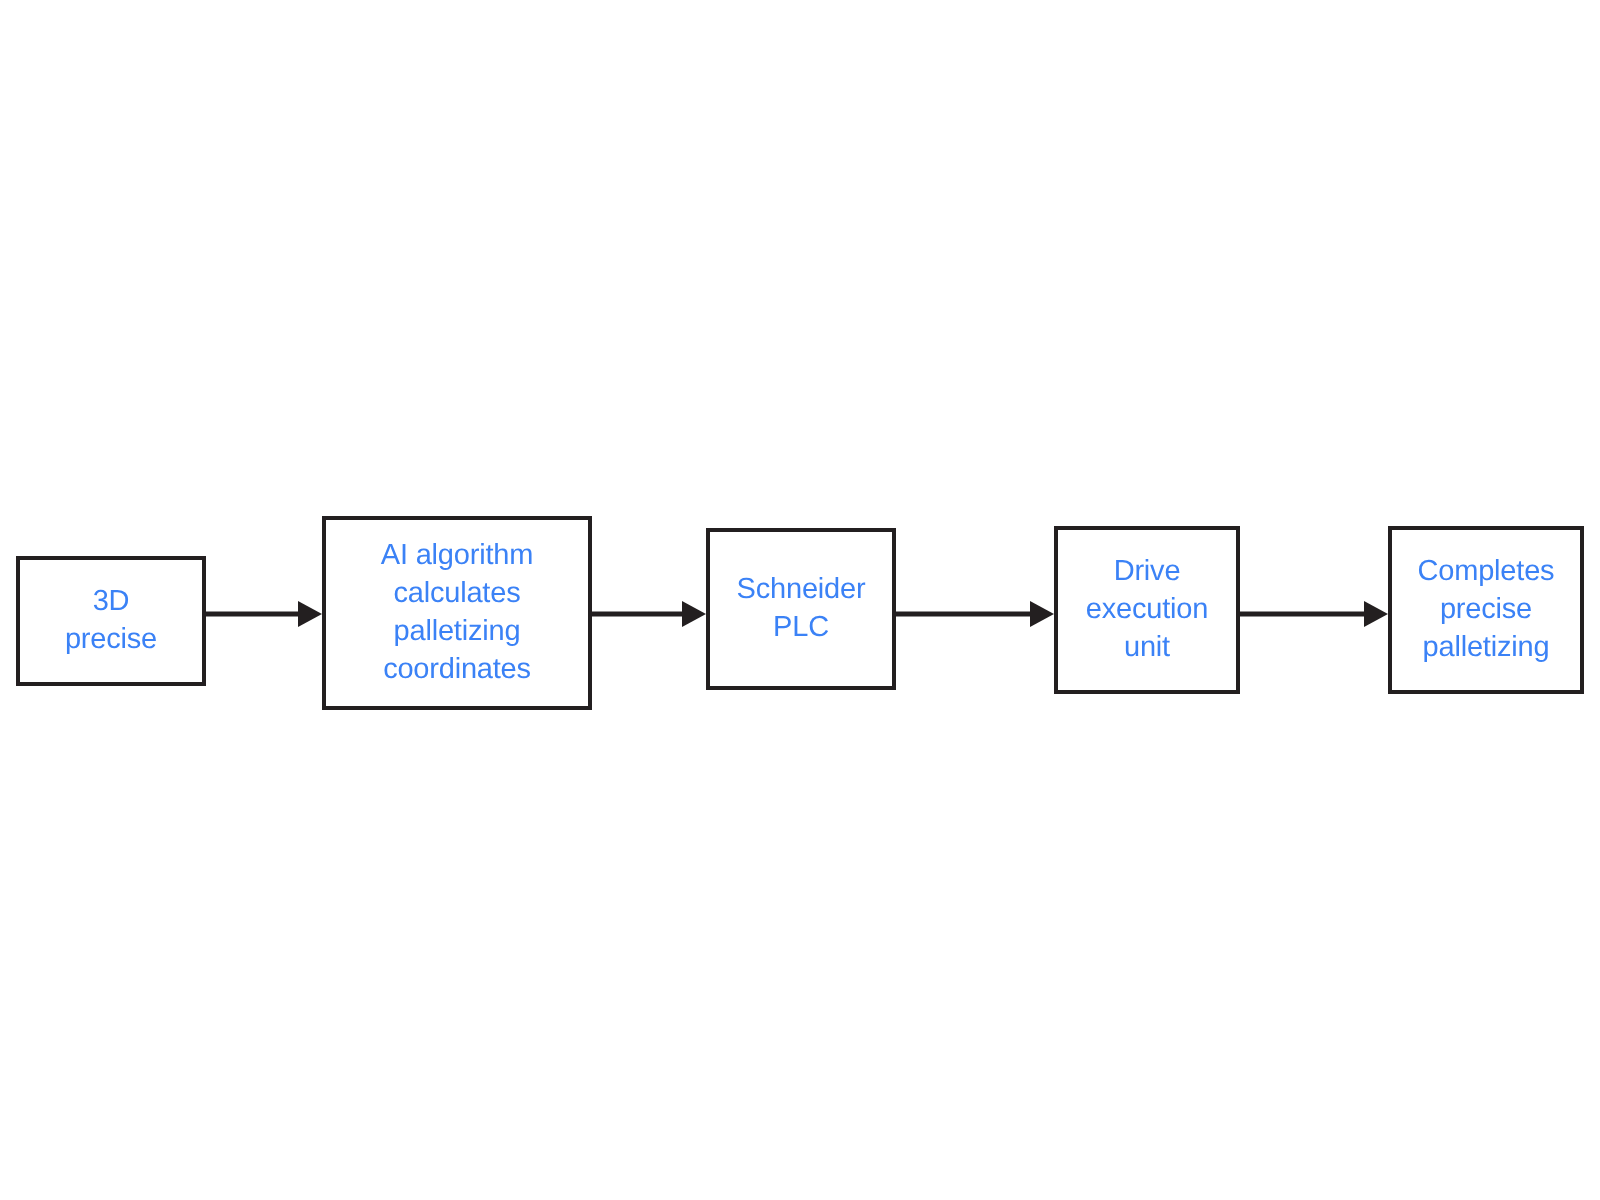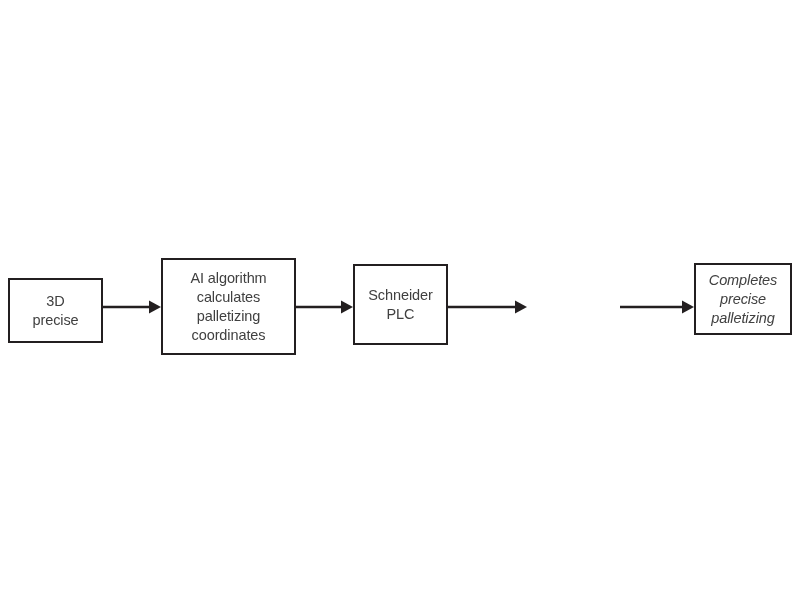--- a/index.html
+++ b/index.html
@@ -30,35 +30,35 @@
     border: 2px solid #231f20;
     display: flex;
     align-items: center;
     justify-content: center;
     text-align: center;
   }
 
   .node-label {
     display: block;
     width: 100%;
-    color: #404040;
+    color: #3b82f6;
     font-size: 14.5px;
     line-height: 19px;
     letter-spacing: -0.1px;
     white-space: pre-line;
     padding: 0 4px;
     box-sizing: border-box;
   }
 
   
   #node-0 { left: 8px;   top: 278px; width: 95px;  height: 65px; }
   #node-1 { left: 161px; top: 258px; width: 135px; height: 97px; }
   #node-2 { left: 353px; top: 264px; width: 95px;  height: 81px; }
   #node-3 { left: 527px; top: 263px; width: 93px;  height: 84px; }
-  #node-4 { left: 694px; top: 263px; width: 98px;  height: 72px; font-style: italic; }
+  #node-4 { left: 694px; top: 263px; width: 98px;  height: 84px; }
 
   
   .connector {
     position: absolute;
     height: 18px;
     top: 298px;
   }
   .connector svg {
     display: block;
     width: 100%;
@@ -107,20 +107,25 @@
 PLC</span>
   </div>
 
   <div class="connector" id="connector-2">
     <svg viewBox="0 0 79 18" preserveAspectRatio="none" aria-hidden="true">
       <line x1="0" y1="9" x2="68" y2="9" stroke="#231f20" stroke-width="2.4"></line>
       <polygon points="67,2.5 79,9 67,15.5" fill="#231f20"></polygon>
     </svg>
   </div>
 
+  <div class="node" id="node-3">
+    <span class="node-label">Drive
+execution
+unit</span>
+  </div>
 
   <div class="connector" id="connector-3">
     <svg viewBox="0 0 74 18" preserveAspectRatio="none" aria-hidden="true">
       <line x1="0" y1="9" x2="63" y2="9" stroke="#231f20" stroke-width="2.4"></line>
       <polygon points="62,2.5 74,9 62,15.5" fill="#231f20"></polygon>
     </svg>
   </div>
 
   <div class="node" id="node-4">
     <span class="node-label">Completes

